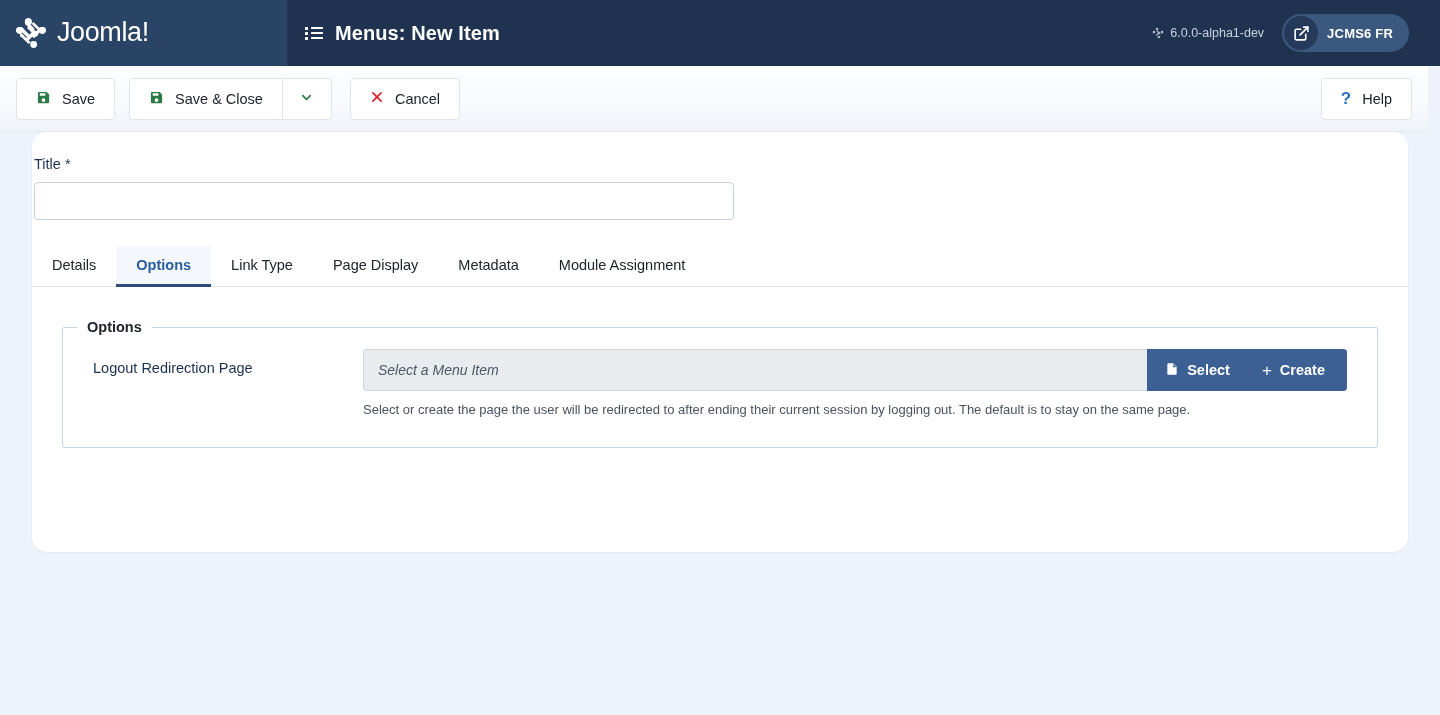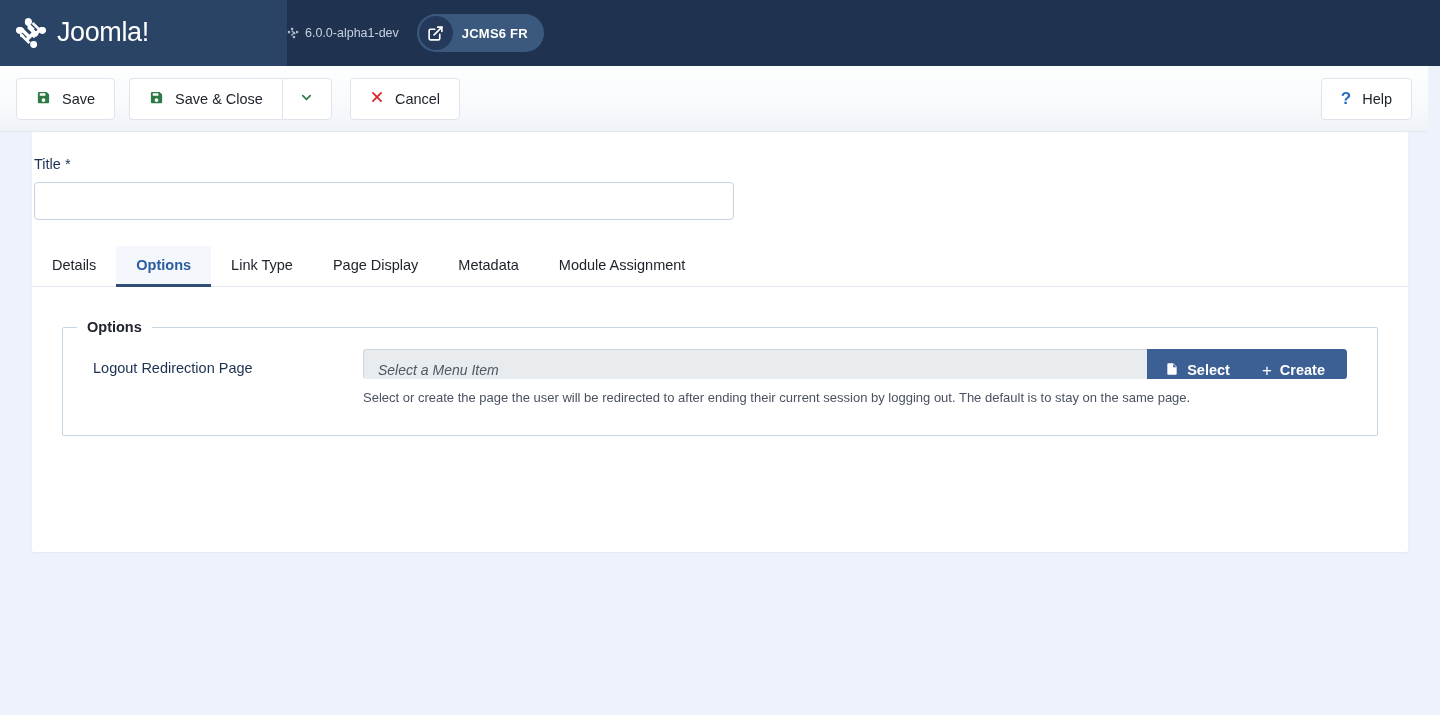--- a/index.html
+++ b/index.html
@@ -109,21 +109,21 @@
   .icon-q {
     color: #2a6ebb; font-size: 17px; font-weight: 700;
     line-height: 1;
   }
 
   
   #content-card {
     position: absolute; top: 132px; left: 32px;
     width: 1376px; height: 420px;
     background: #ffffff;
-    border-radius: 2px;
+    border-radius: 15px;
     box-shadow: 0 1px 2px rgba(30,50,90,.06);
   }
 
   #title-row {
     display: flex; padding: 24px 0 0 0;
   }
   .field-col { padding: 0 2px; }
   #col-title { width: 704px; margin-left: 0; }
   #col-alias { width: 672px; margin-left: 32px; }
   .field-label {
@@ -185,21 +185,21 @@
   #logout-row {
     display: flex; align-items: flex-start;
     padding: 14px 30px 0 30px;
   }
   #logout-label {
     width: 270px; padding-top: 11px;
     font-size: 14.5px; color: #1c3050;
   }
   #logout-control { flex: 1; max-width: 1020px; }
   #modal-field-group {
-    display: flex; width: 100%; height: 30px;
+    display: flex; width: 100%; height: 42px;
     border-radius: 3px; overflow: hidden;
   }
   #menuitem-display {
     flex: 1; height: 42px;
     background: #e9ecef;
     border: 1px solid #ced4da;
     border-right: none;
     padding: 0 14px;
     font-size: 14px; font-style: italic; color: #4f5763;
     font-family: "Liberation Sans", sans-serif;
@@ -245,20 +245,31 @@
           <circle cx="53.5" cy="27" r="6.5"></circle>
           <circle cx="37" cy="53.5" r="6.5"></circle>
           <rect x="20" y="24" width="24" height="6.5" transform="rotate(45 32 32)"></rect>
           <rect x="20" y="33.5" width="24" height="6.5" transform="rotate(-45 32 36.7)"></rect>
         </g>
       </svg>
       <span class="joomla-word">Joomla!</span>
     </div>
   </div>
 
+  <div id="header-title-wrap">
+    <span class="list-icon">
+      <i style="top:1px"></i>
+        <b style="top:1px"></b>
+      <i style="top:6px"></i>
+        <b style="top:6px"></b>
+      <i style="top:11px"></i>
+        <b style="top:11px"></b>
+    </span>
+    <span id="page-heading">Menus: New Item</span>
+  </div>
 
   <div id="header-right">
     <span id="version-info">
       <svg class="mini-joomla" viewBox="0 0 64 64">
         <g fill="#c7d2e0">
           <circle cx="27" cy="10.5" r="7"></circle>
           <circle cx="10.5" cy="27" r="7"></circle>
           <circle cx="53.5" cy="27" r="7"></circle>
           <circle cx="37" cy="53.5" r="7"></circle>
           <rect x="19" y="24" width="26" height="7" transform="rotate(45 32 32)"></rect>

